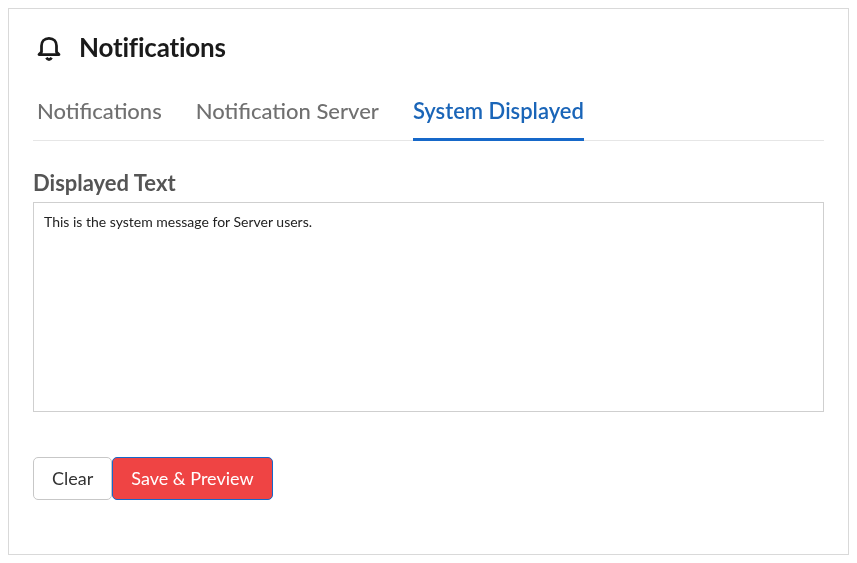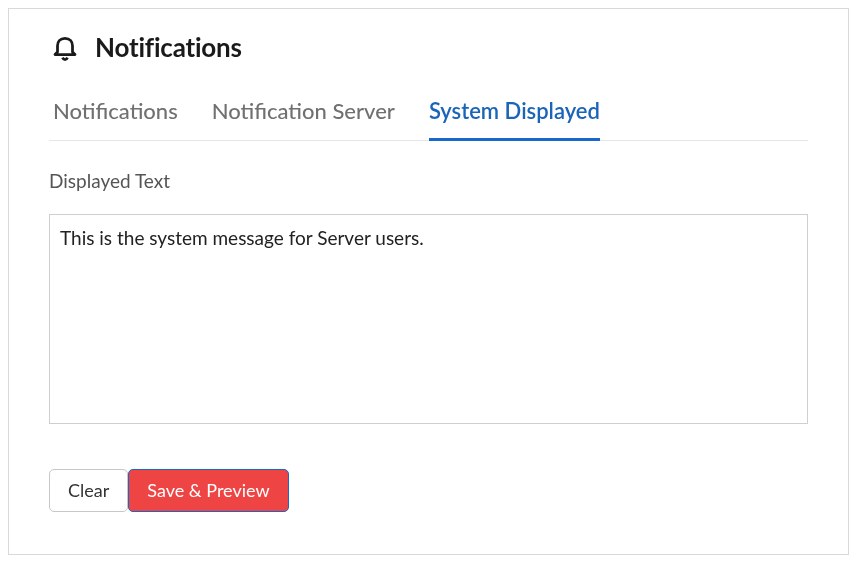--- a/index.html
+++ b/index.html
@@ -10,21 +10,21 @@
     body {
       font-family: -apple-system, BlinkMacSystemFont, "Segoe UI", "Lato", Arial, sans-serif;
       background: #fff;
       padding: 8px;
     }
     .panel {
       border: 1px solid #d9d9d9;
       width: 841px;
       height: 547px;
       background: #fff;
-      padding: 22px 40px;
+      padding: 22px 24px;
       position: relative;
     }
     .header {
       display: flex;
       align-items: center;
       gap: 14px;
       margin-bottom: 34px;
     }
     .header .icon {
       width: 32px;
@@ -62,32 +62,33 @@
       border-bottom: 3px solid transparent;
       margin-bottom: -1px;
       user-select: none;
     }
     .tab.active {
       color: #1a65b8;
       font-weight: 600;
       border-bottom-color: #1668c9;
     }
     .field-label {
-      font-size: 19px;
+      font-size: 22px;
       color: #555;
-      margin-bottom: 22px;
+      margin-bottom: 6px;
       display: block;
+      font-weight: bold;
     }
     .textarea {
       width: 100%;
       height: 210px;
       border: 1px solid #cfcfcf;
       background: #fff;
       font-family: inherit;
-      font-size: 19px;
+      font-size: 14px;
       color: #222;
       padding: 10px 10px;
       line-height: 1.35;
       resize: none;
       outline: none;
     }
     .actions {
       display: flex;
       margin-top: 42px;
     }

